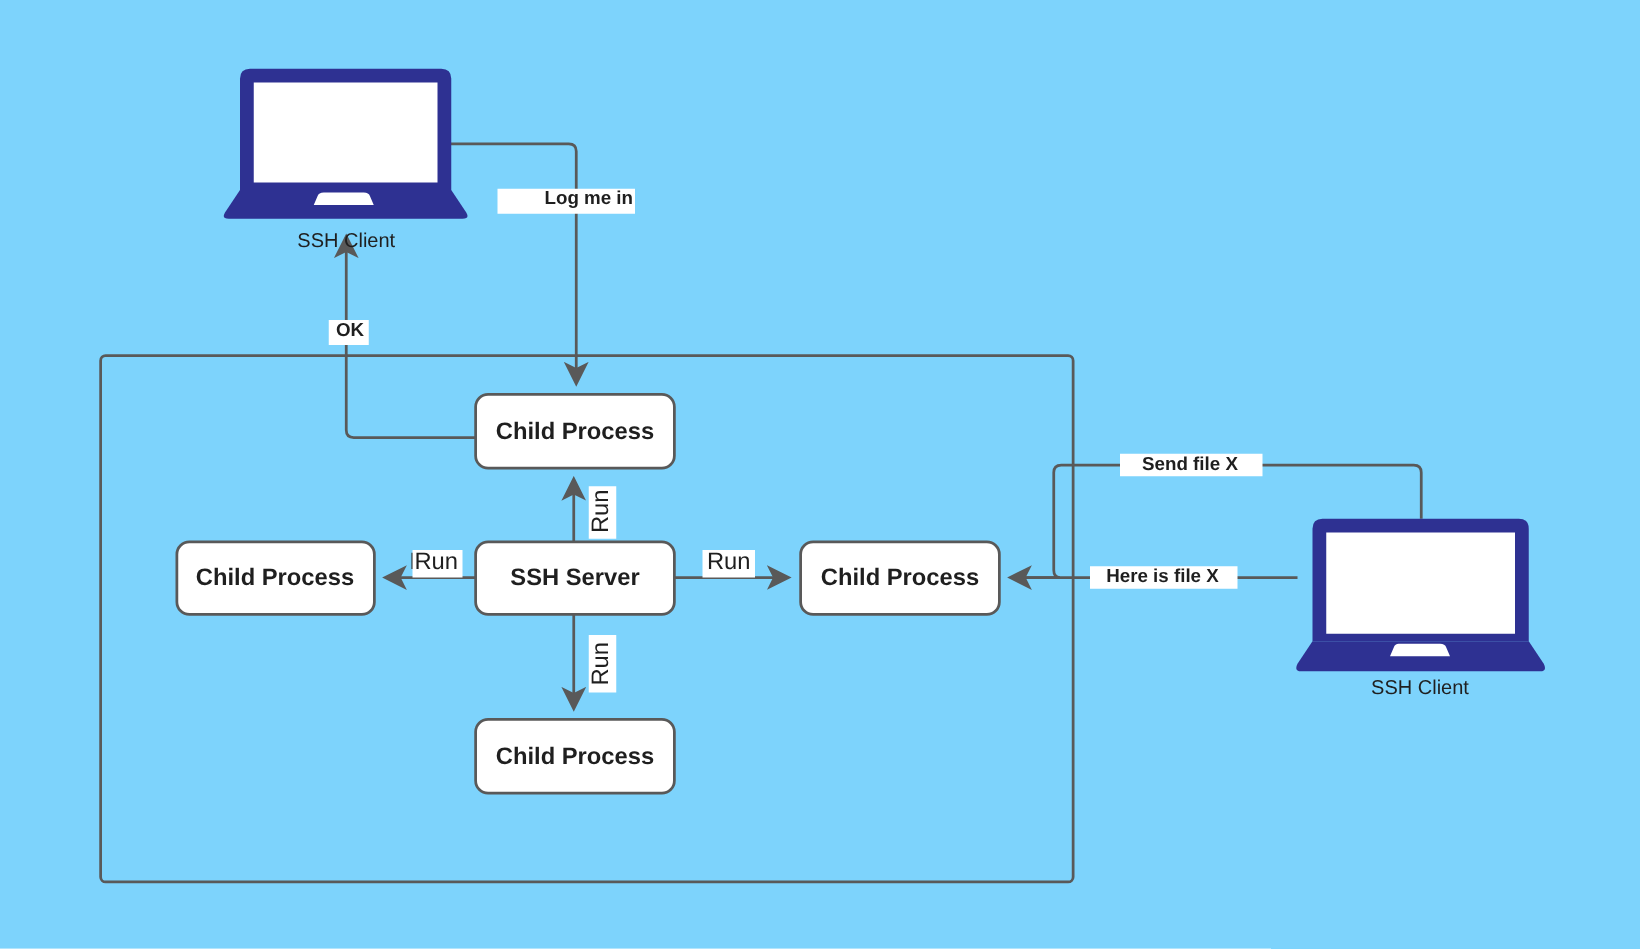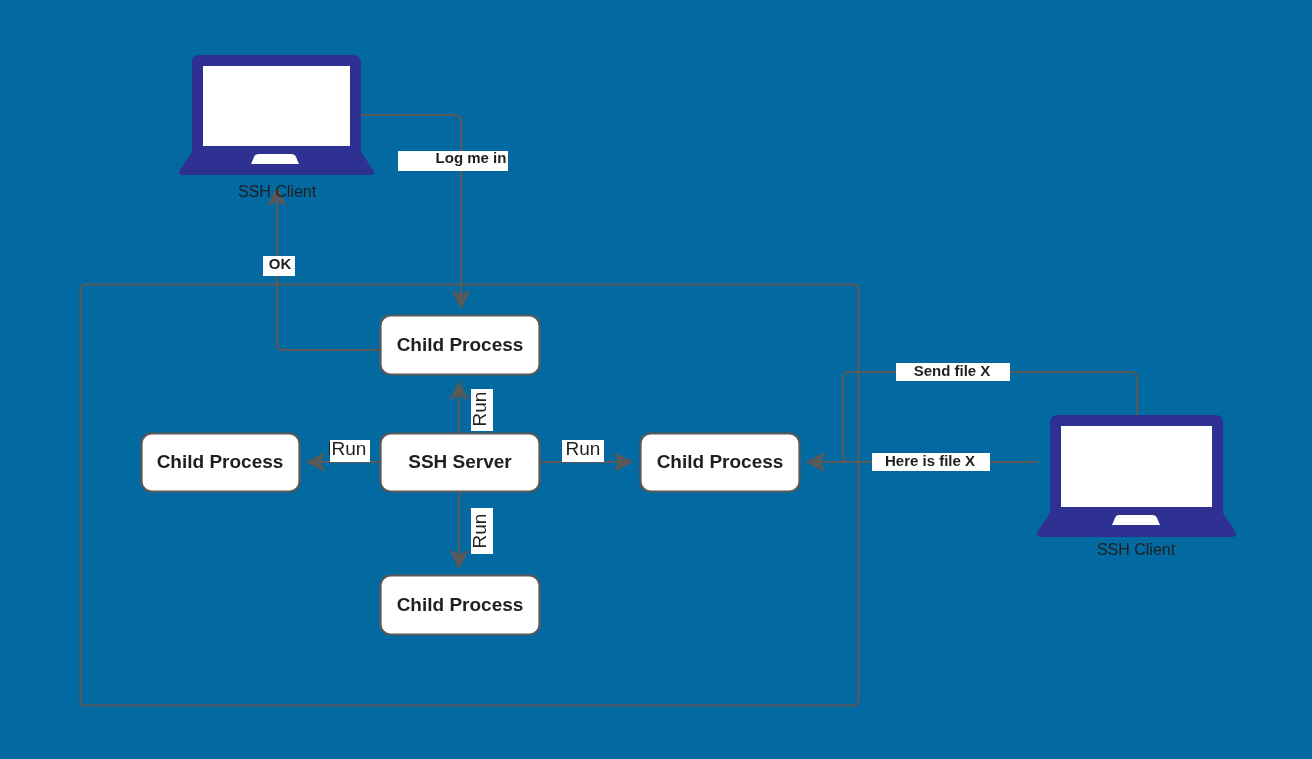--- a/index.html
+++ b/index.html
@@ -7,21 +7,21 @@
     padding: 0;
     background: #ffffff;
   }
   body {
     font-family: "Liberation Sans", sans-serif;
   }
   #canvas {
     position: relative;
     width: 1312px;
     height: 759px;
-    background: #0369a1;
+    background: #7dd3fc;
     overflow: hidden;
   }
   #diagram-svg {
     position: absolute;
     top: 0;
     left: 0;
     width: 1312px;
     height: 759px;
   }
   .node-label {

